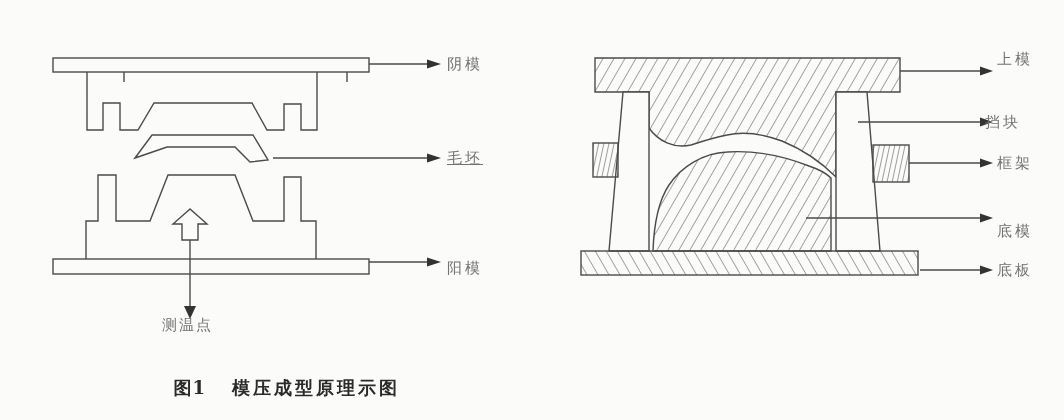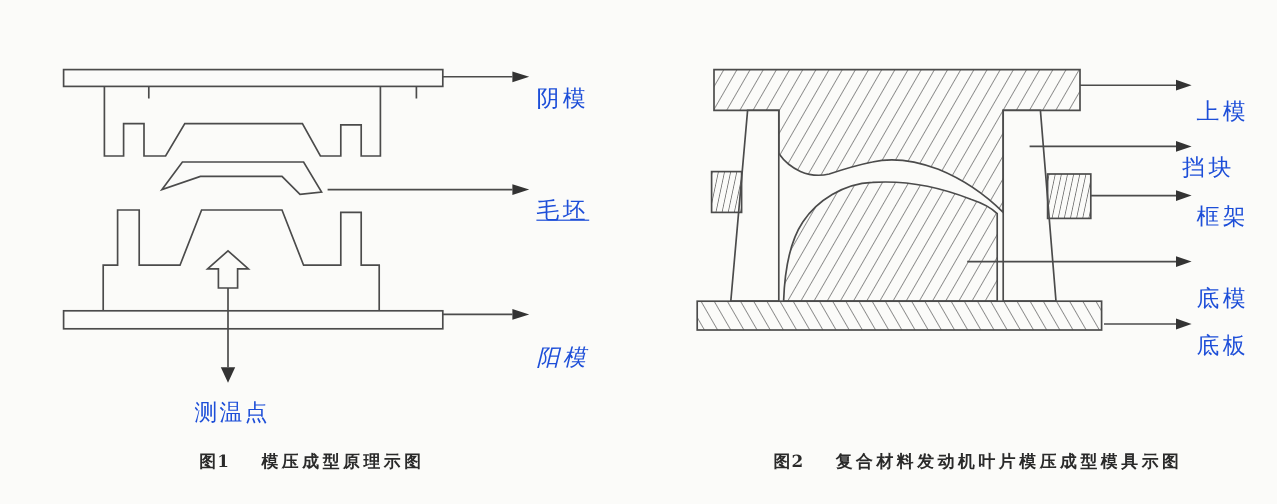--- a/index.html
+++ b/index.html
@@ -3,25 +3,25 @@
 <meta charset="utf-8">
 <style>
   html,body{margin:0;padding:0;}
   body{font-family:"DejaVu Serif","Liberation Serif",serif;}
   #stage{
     position:relative;width:1064px;height:420px;
     background:#fbfbf9;overflow:hidden;
   }
   #stage svg{position:absolute;left:0;top:0;}
   .label{
-    position:absolute;font-size:19px;letter-spacing:3px;line-height:1.1;
-    color:#1d4ed8;white-space:nowrap;font-family:"DejaVu Serif","Liberation Serif",serif;margin-top:16px;
+    position:absolute;font-size:15px;letter-spacing:3px;line-height:1.1;
+    color:#737373;white-space:nowrap;font-family:"DejaVu Serif","Liberation Serif",serif;
   }
   .caption{
-    position:absolute;top:376px;font-size:14px;color:#2a2a2a;text-align:center;
+    position:absolute;top:376px;font-size:18px;color:#2a2a2a;text-align:right;
     white-space:nowrap;font-family:"DejaVu Serif","Liberation Serif",serif;
   }
   .caption .cap-num{font-weight:700;letter-spacing:1px;margin-right:26px;}
   .caption .cap-title{font-weight:600;letter-spacing:3px;}
   #caption-1{left:120px;width:280px;}
   #caption-2{left:580px;width:470px;}
 </style>
 </head>
 <body>
 
@@ -106,29 +106,26 @@
         <polygon points="980,117.5 980,126.5 993,122"></polygon>
         <polygon points="980,158.5 980,167.5 993,163"></polygon>
         <polygon points="980,213.5 980,222.5 993,218"></polygon>
         <polygon points="980,265.5 980,274.5 993,270"></polygon>
       </g>
     </g>
   </svg>
 
   <div class="label" style="left:447px;top:56px;">阴模</div>
   <div class="label" style="left:447px;top:150px;text-decoration:underline;">毛坯</div>
-  <div class="label" style="left:447px;top:272px;font-style:italic;">阳模</div>
+  <div class="label" style="left:447px;top:260px;">阳模</div>
   <div class="label" style="left:162px;top:319px;letter-spacing:2px;font-family:Liberation Mono, monospace;">测温点</div>
 
-  <div class="label" style="left:997px;top:67px;">上模</div>
+  <div class="label" style="left:997px;top:51px;">上模</div>
   <div class="label" style="left:985px;top:114px;">挡块</div>
   <div class="label" style="left:997px;top:155px;text-align:right;">框架</div>
   <div class="label" style="left:997px;top:223px;">底模</div>
   <div class="label" style="left:997px;top:262px;">底板</div>
 
   <div class="caption" id="caption-1">
     <span class="cap-num">图1</span><span class="cap-title">模压成型原理示图</span>
   </div>
-  <div class="caption" id="caption-2">
-    <span class="cap-num">图2</span><span class="cap-title">复合材料发动机叶片模压成型模具示图</span>
-  </div>
 
 </div>
 
 </body></html>

